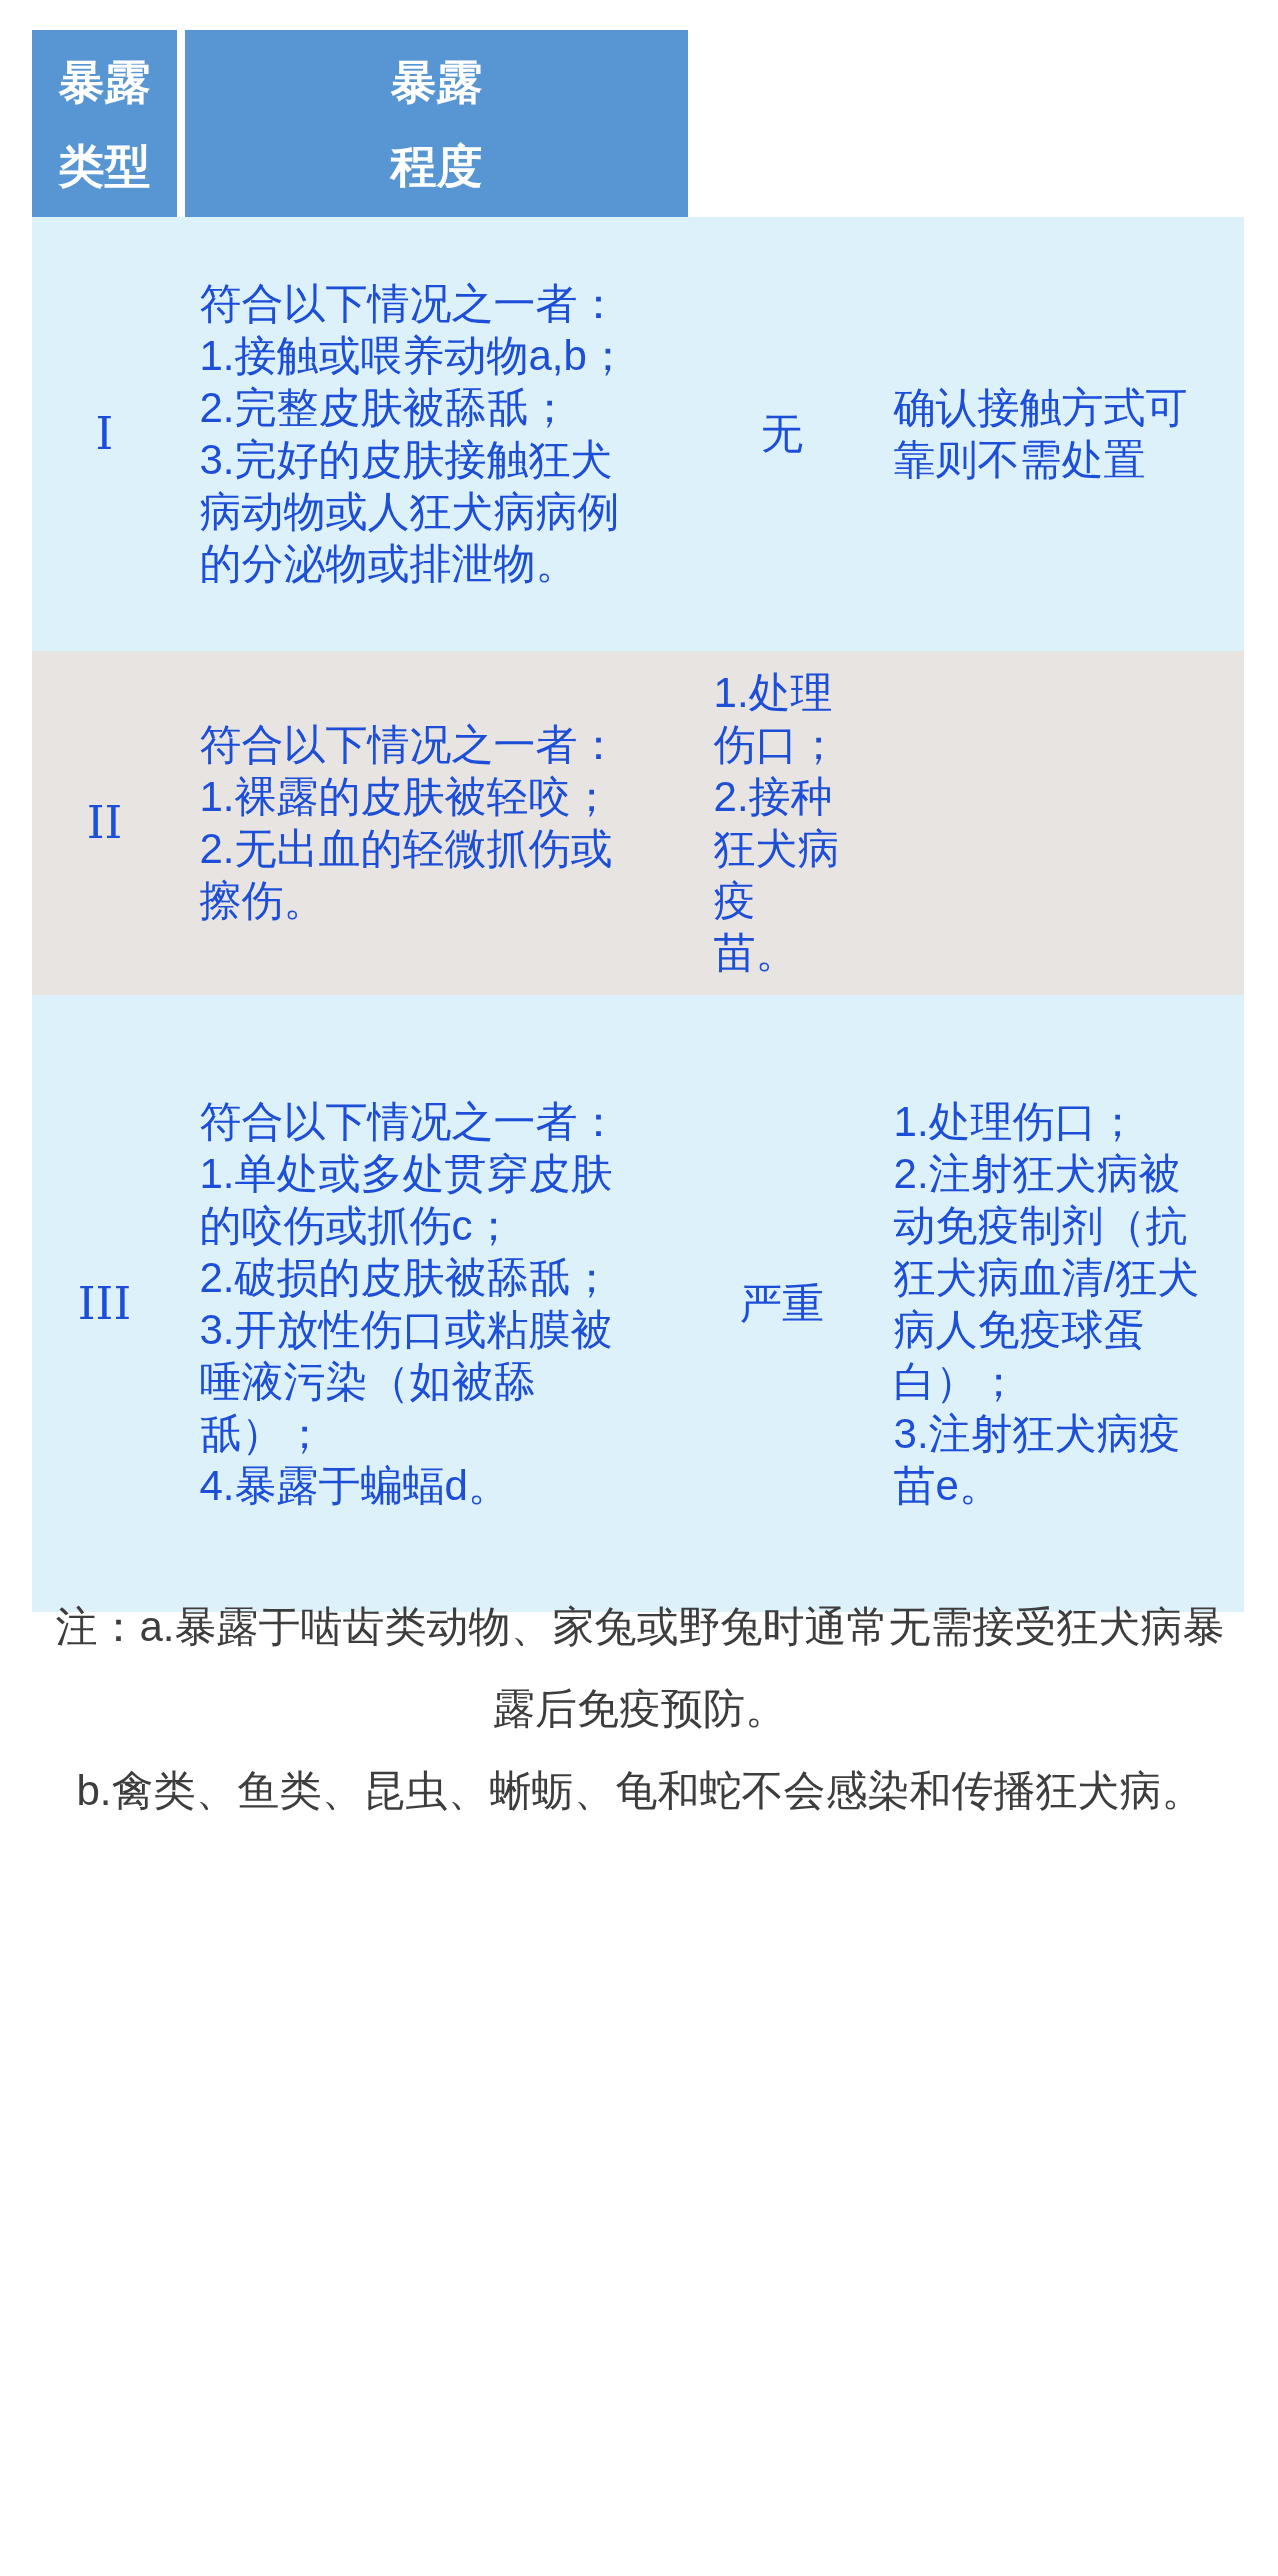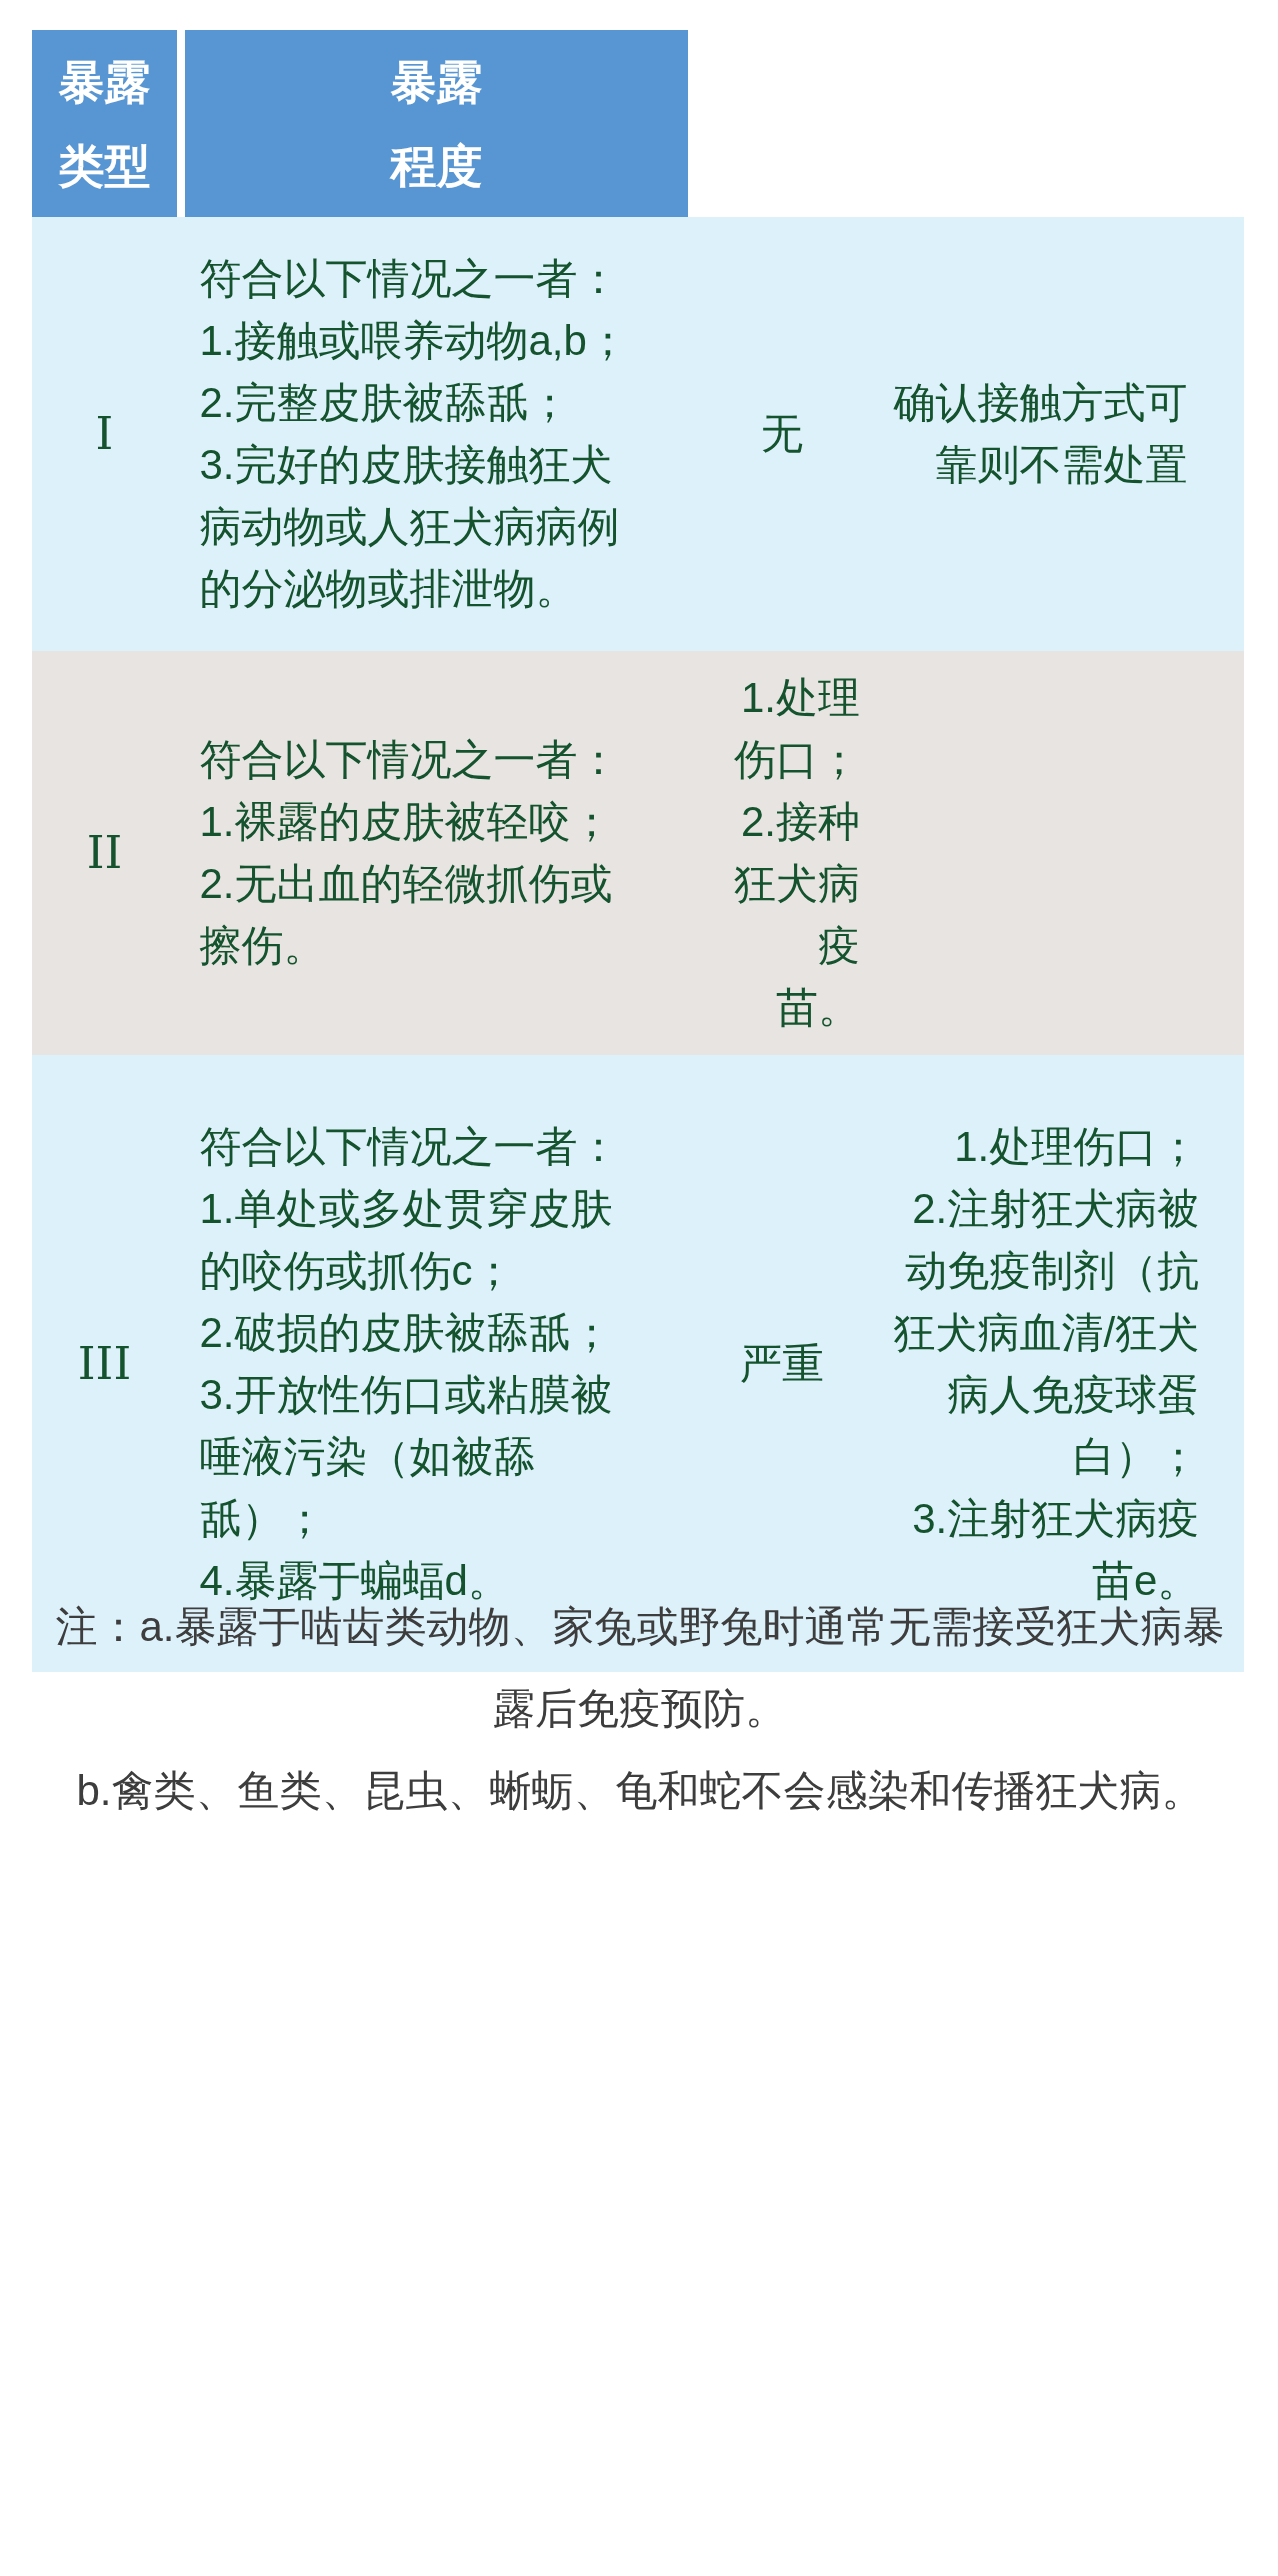--- a/index.html
+++ b/index.html
@@ -44,38 +44,38 @@
   .trow { }
   .row-light { background: #ddf1fb; }
   .row-gray  { background: #e7e4e1; }
   .row-1 { min-height: 434px; }
   .row-2 { min-height: 318px; }
   .row-3 { min-height: 617px; }
   .cell {
     display: flex;
     align-items: center;
     font-size: 42px;
-    line-height: 62px;
-    color: #14532d;
+    line-height: 52px;
+    color: #1d4ed8;
   }
   .cell-type {
     justify-content: center;
     font-family: "DejaVu Serif", "Liberation Serif", serif;
     font-size: 45px;
   }
   .cell-degree { justify-content: center; }
   .cell-contact {
     padding: 16px 11.2px 16px 14.4px;
     white-space: pre-line;
     text-align: left;
   }
   .cell-treatment {
     padding: 16px 8px 16px 17.6px;
     white-space: pre-line;
-    text-align: right;
+    text-align: left;
   }
   
   .notes {
     position: absolute;
     left: 32px;
     top: 1586px;
     width: 1216px;
     font-size: 42px;
     line-height: 82px;
     color: #3d3d3d;

